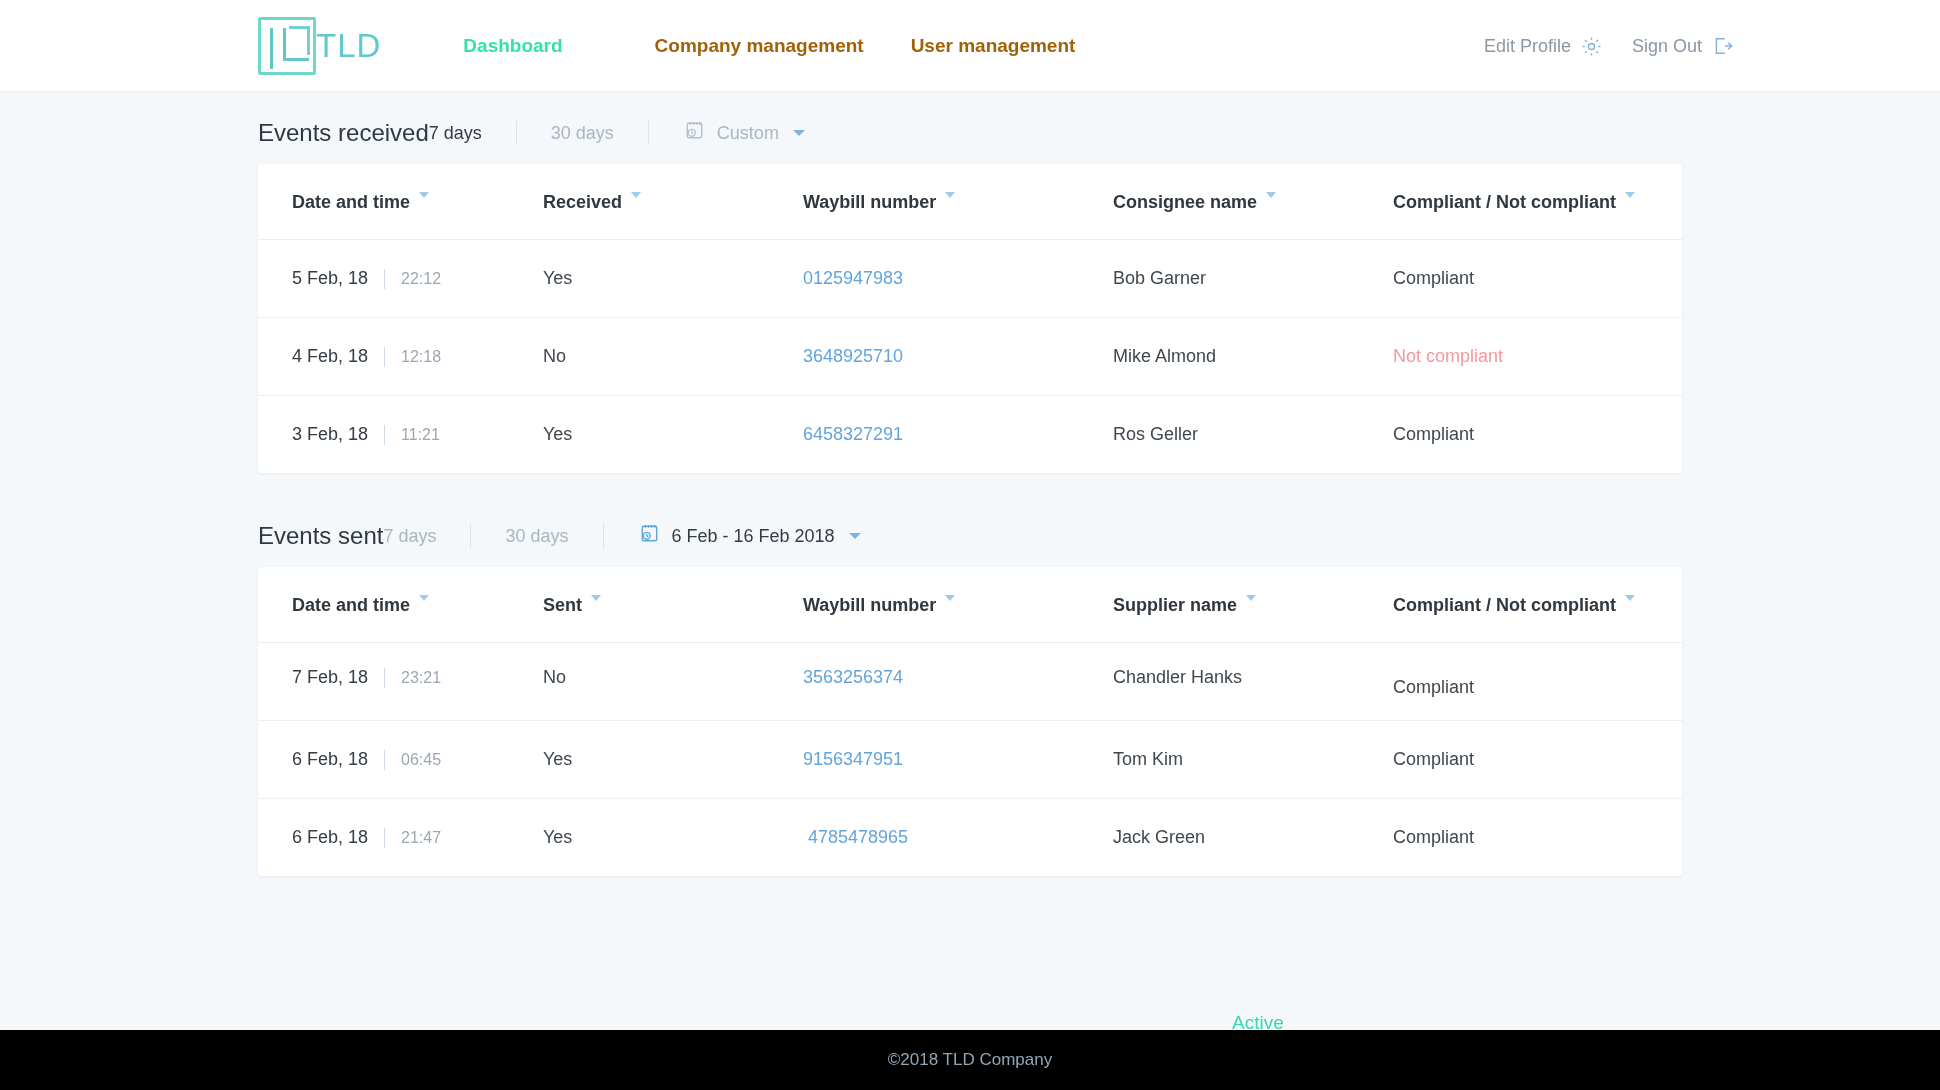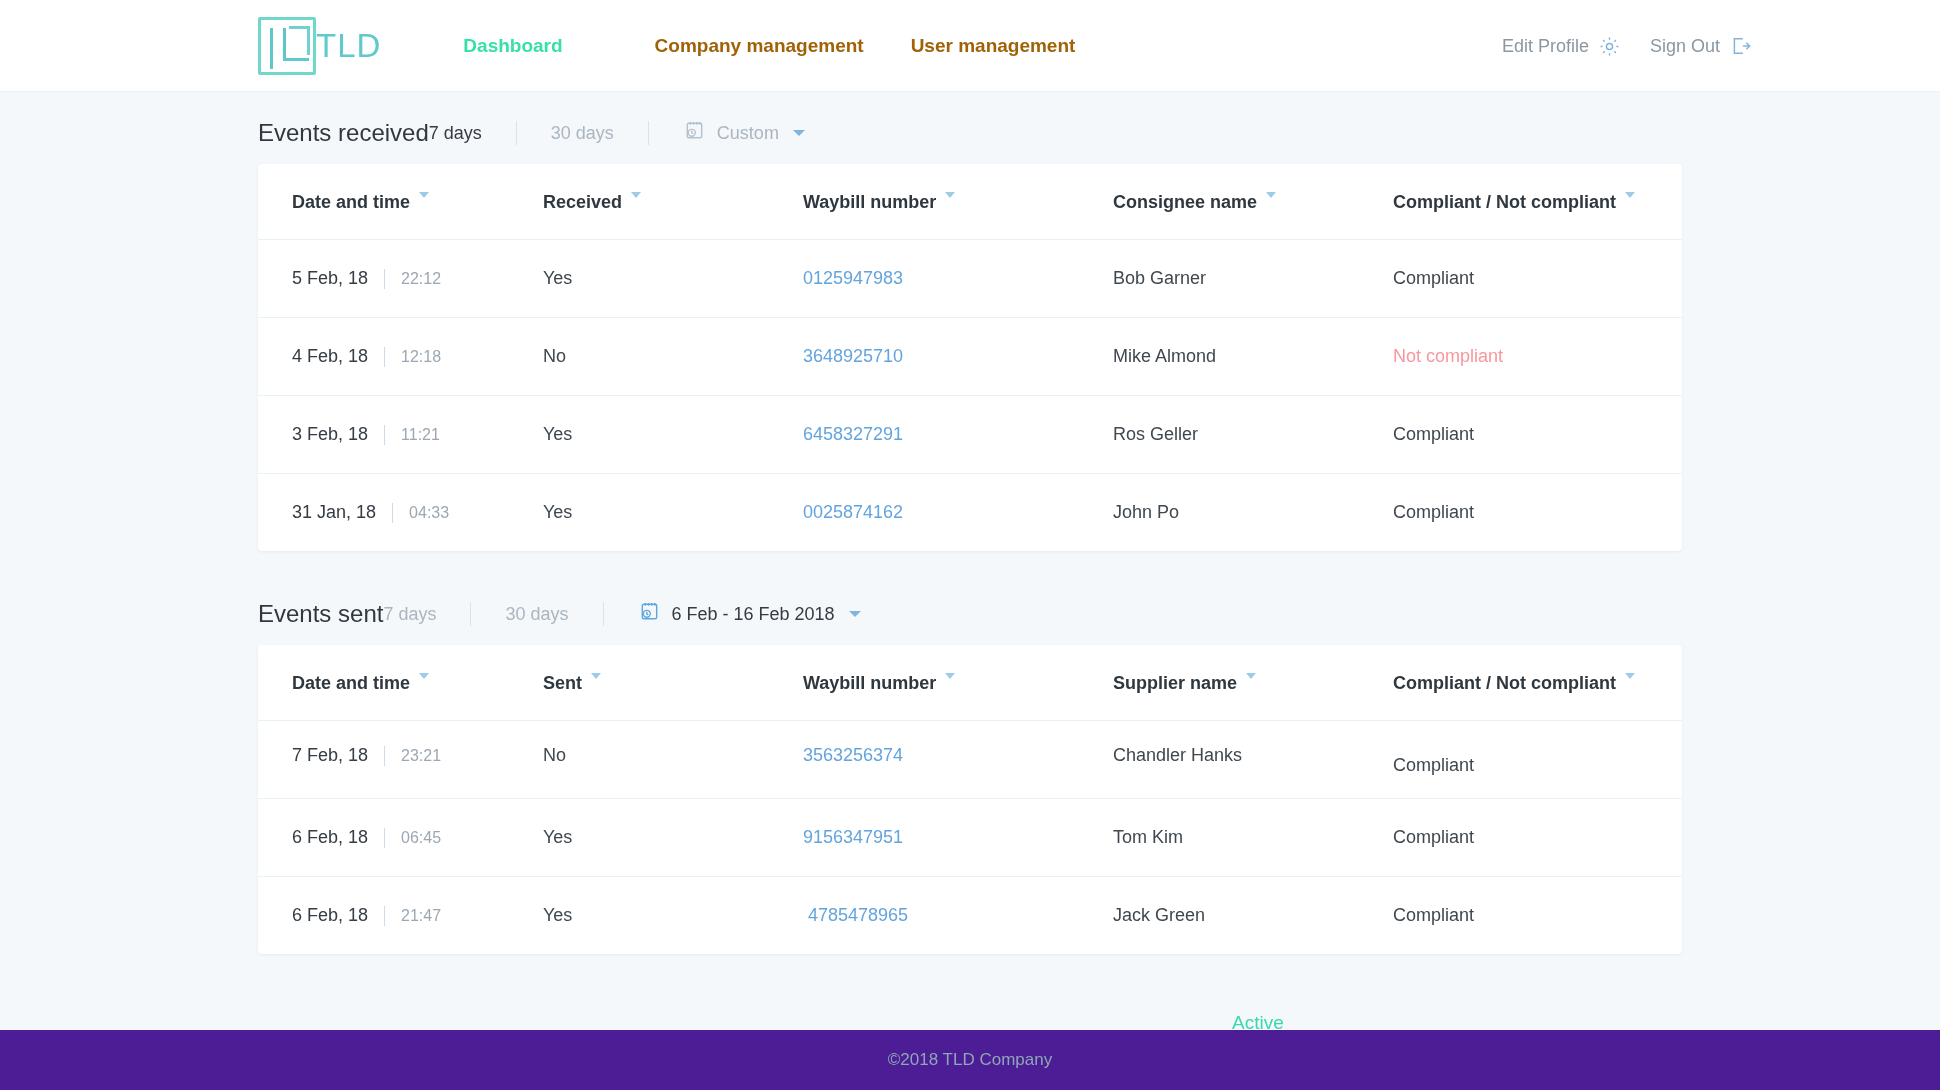--- a/index.html
+++ b/index.html
@@ -94,21 +94,21 @@
     text-decoration: none;
     padding: 0 0;
     white-space: nowrap;
   }
   .nav a.active { color: #37e0a8; }
   .nav-gap-1 { width: 92px; }
   .nav-gap-2 { width: 47px; }
 
   .header-right {
     position: absolute;
-    right: 188px;
+    right: 206px;
     top: 0;
     height: 92px;
     display: flex;
     align-items: center;
     gap: 30px;
   }
   .hr-item {
     display: flex;
     align-items: center;
     gap: 10px;
@@ -253,21 +253,21 @@
     left: 1232px;
     bottom: -4px;
     font-size: 19px;
     color: #37d9ad;
     cursor: pointer;
   }
 
   
   .footer {
     height: 60px;
-    background: #4c1d95;
+    background: #000000;
     display: flex;
     align-items: center;
     justify-content: center;
     font-size: 17px;
     color: #8fa6b8;
   }
 </style>
 </head>
 <body>
 
@@ -414,33 +414,20 @@
                 <span class="d">3 Feb, 18</span>
                 <span class="sep"></span>
                 <span class="t">11:21</span>
               </span>
           </td>
           <td>Yes</td>
           <td><a class="link" href="#">6458327291</a></td>
           <td>Ros Geller</td>
           <td>Compliant</td>
         </tr>
-        <tr>
-          <td class="col-date">
-            <span class="datecell">
-                <span class="d">31 Jan, 18</span>
-                <span class="sep"></span>
-                <span class="t">04:33</span>
-              </span>
-          </td>
-          <td>Yes</td>
-          <td><a class="link" href="#">0025874162</a></td>
-          <td>John Po</td>
-          <td>Compliant</td>
-        </tr>
       </tbody>
     </table>
   </div>
 
   <div class="spacer-22"></div>
 
   <div class="section-head">
     <div class="section-title">Events sent</div>
     <div class="filters">
       <span class="f">7 days</span>

